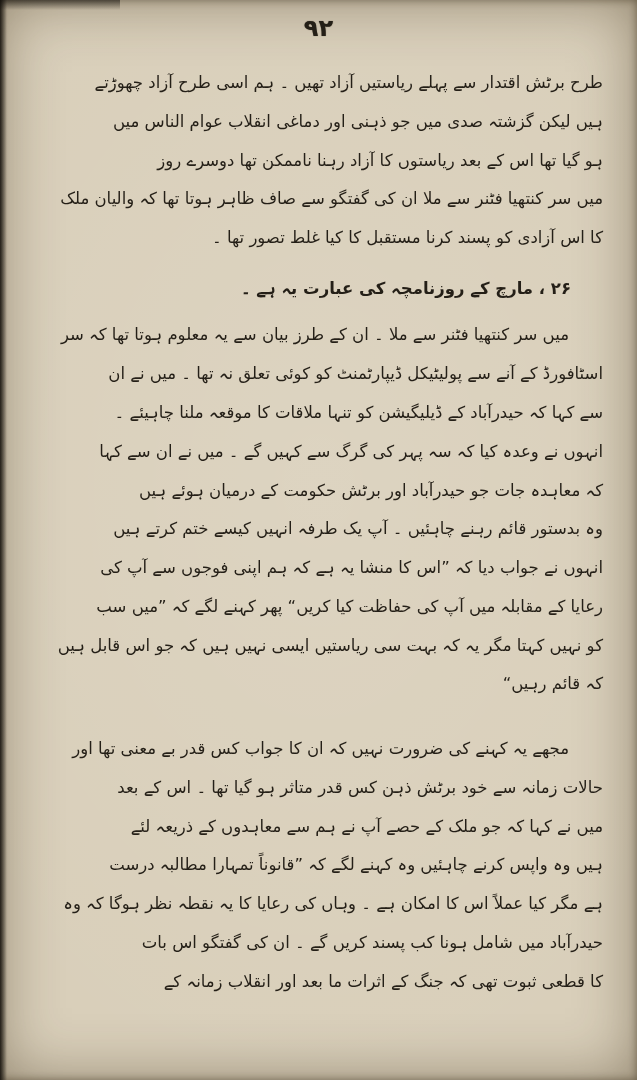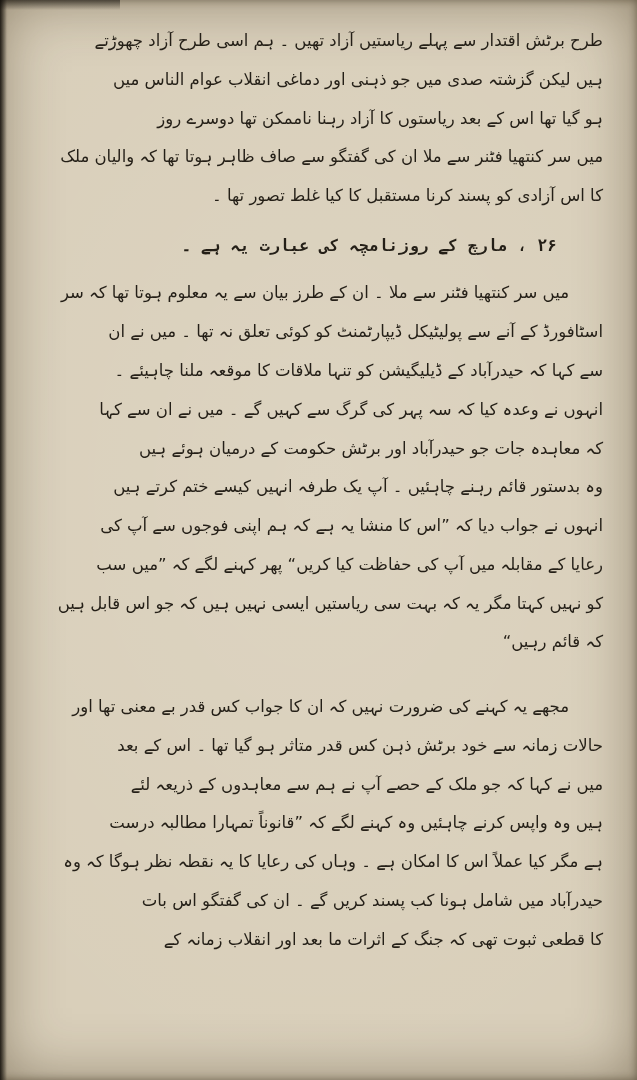--- a/index.html
+++ b/index.html
@@ -45,32 +45,32 @@
     font-size:16.5px;
     font-weight:400;
     line-height:2.35;
     text-align:justify;
     margin:0;
   }
   .para.first{ margin-top:22px; }
   .heading{
     font-size:16.5px;
     font-weight:700;
-    margin:14px 46px 10px 0;
+    margin:14px 32px 10px 0;
     line-height:2.1;
-    font-family:Liberation Mono, monospace;
   }
   .para.indent{ text-indent:34px; }
   .para.space-above{ margin-top:26px; }
 </style>
 </head>
 <body>
 
 <div class="scan">
 
+  <div class="page-number">۹۲</div>
 
   <div class="text-block">
 
     <p class="para first">طرح برٹش اقتدار سے پہلے ریاستیں آزاد تھیں ۔ ہم اسی طرح آزاد چھوڑتے
 ہیں لیکن گزشتہ صدی میں جو ذہنی اور دماغی انقلاب عوام الناس میں
 ہو گیا تھا اس کے بعد ریاستوں کا آزاد رہنا ناممکن تھا دوسرے روز
 میں سر کنتھیا فٹنر سے ملا ان کی گفتگو سے صاف ظاہر ہوتا تھا کہ والیان ملک
 کا اس آزادی کو پسند کرنا مستقبل کا کیا غلط تصور تھا ۔</p>
 
     <div class="heading">۲۶ ، مارچ کے روزنامچہ کی عبارت یہ ہے ۔</div>

